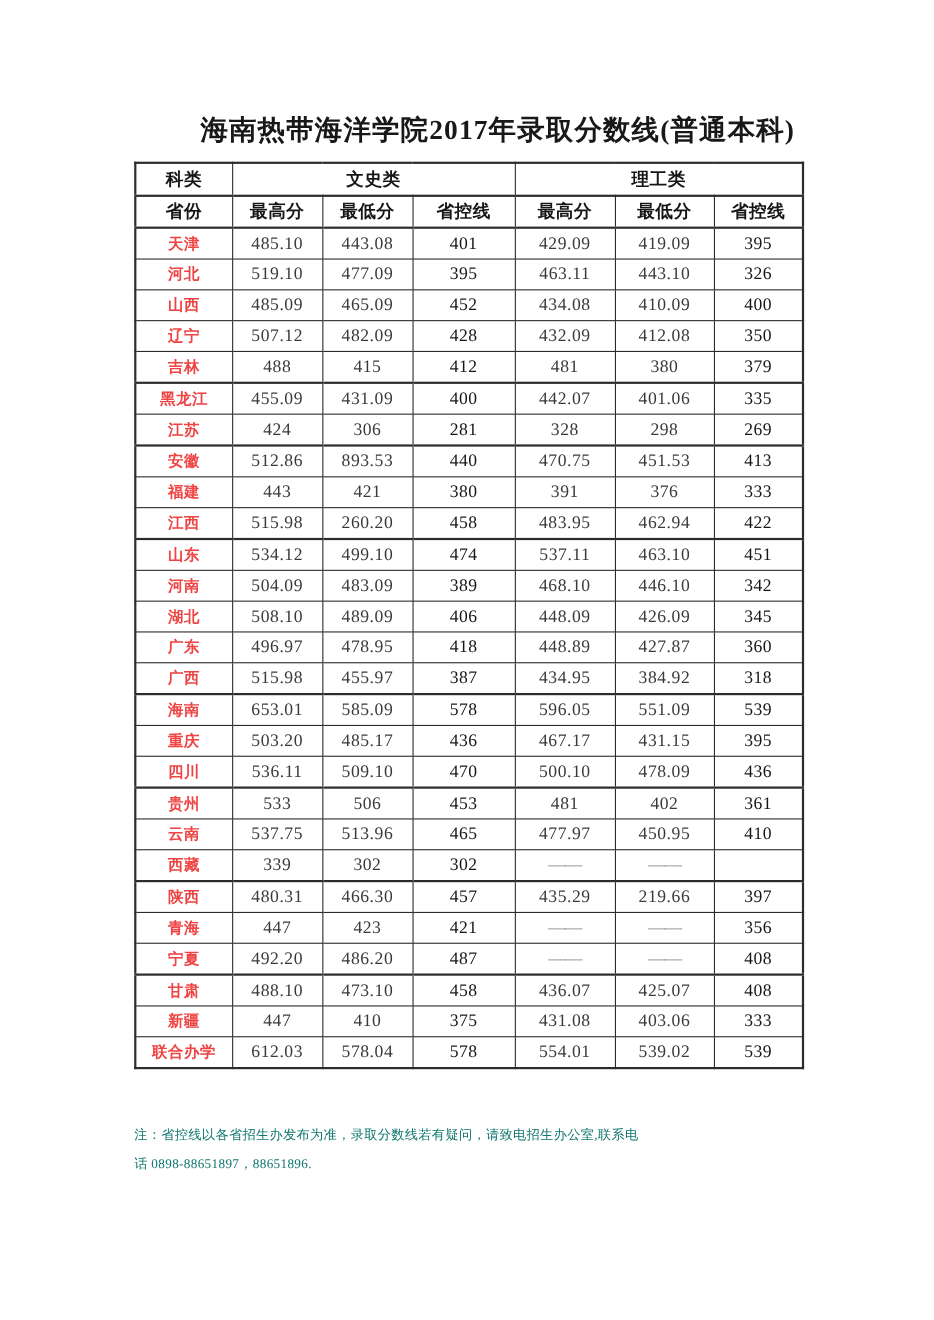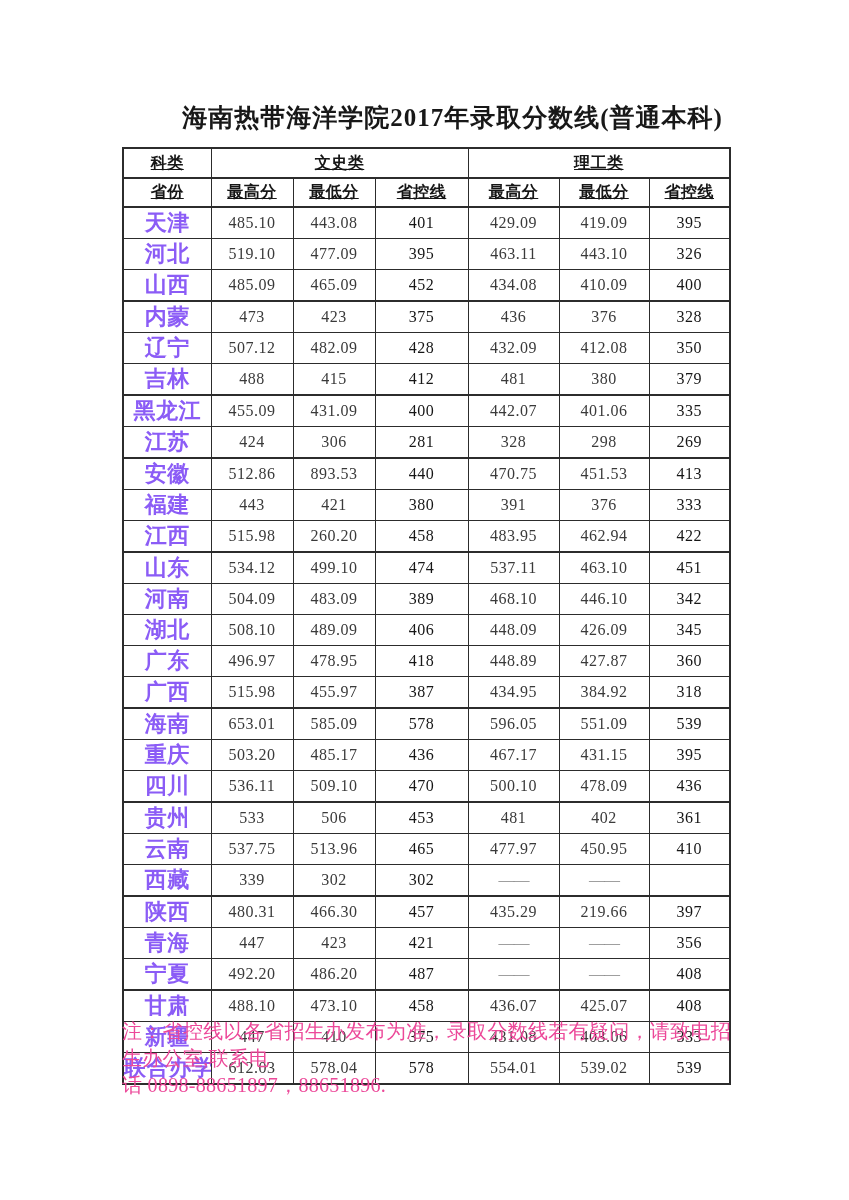--- a/index.html
+++ b/index.html
@@ -50,21 +50,20 @@
     vertical-align: middle;
     font-size: 16px;
     letter-spacing: 0.5px;
     overflow: hidden;
     white-space: nowrap;
   }
   thead td {
     font-weight: bold;
     font-size: 17px;
     color: #161616;
-    text-decoration: underline;
   }
   tr.cat-row td {
     height: 28px;
     border-bottom-width: 2px;
   }
   tr.sub-row td {
     border-bottom-width: 2px;
   }
   td.corner {
     text-align: right;
@@ -72,22 +71,22 @@
   }
   td.province-h {
     text-align: left;
     padding-left: 8px;
   }
   td.g-sep {
     border-right-width: 2px;
   }
   tbody td.province {
     font-weight: bold;
-    font-size: 22px;
-    color: #8b5cf6;
+    font-size: 14px;
+    color: #ef4444;
   }
   tbody td.val {
     color: #3a3a3a;
   }
   tbody td.ctrl {
     font-weight: normal;
     color: #161616;
   }
   tbody td.dash {
     color: #8f8f8f;
@@ -95,23 +94,23 @@
     letter-spacing: -1px;
   }
   tbody tr.group-start td {
     border-top-width: 2px;
   }
   .note {
     position: absolute;
     top: 1018px;
     left: 122px;
     width: 618px;
-    font-size: 20px;
+    font-size: 12px;
     line-height: 27px;
-    color: #ec4899;
+    color: #0f766e;
     letter-spacing: 0.3px;
   }
 </style>
 </head>
 <body>
 
 <div class="page">
 
   <h1 class="title">海南热带海洋学院2017年录取分数线(普通本科)</h1>
 
@@ -162,29 +161,20 @@
         </tr>
         <tr>
           <td class="province">山西</td>
           <td class="val">485.09</td>
           <td class="val">465.09</td>
           <td class="val ctrl g-sep">452</td>
           <td class="val">434.08</td>
           <td class="val">410.09</td>
           <td class="val ctrl">400</td>
         </tr>
-        <tr class="group-start">
-          <td class="province">内蒙</td>
-          <td class="val">473</td>
-          <td class="val">423</td>
-          <td class="val ctrl g-sep">375</td>
-          <td class="val">436</td>
-          <td class="val">376</td>
-          <td class="val ctrl">328</td>
-        </tr>
         <tr>
           <td class="province">辽宁</td>
           <td class="val">507.12</td>
           <td class="val">482.09</td>
           <td class="val ctrl g-sep">428</td>
           <td class="val">432.09</td>
           <td class="val">412.08</td>
           <td class="val ctrl">350</td>
         </tr>
         <tr>

